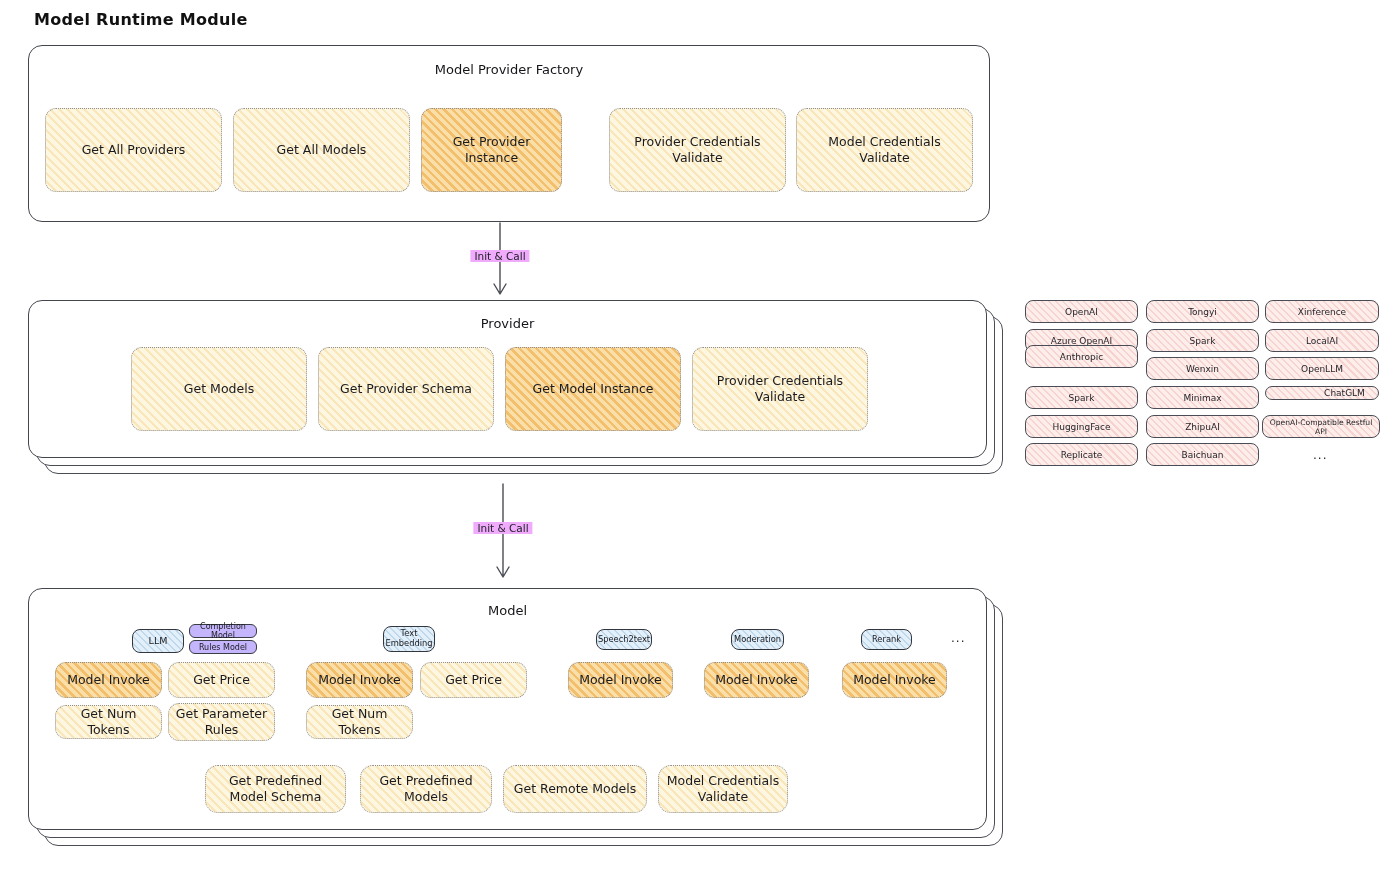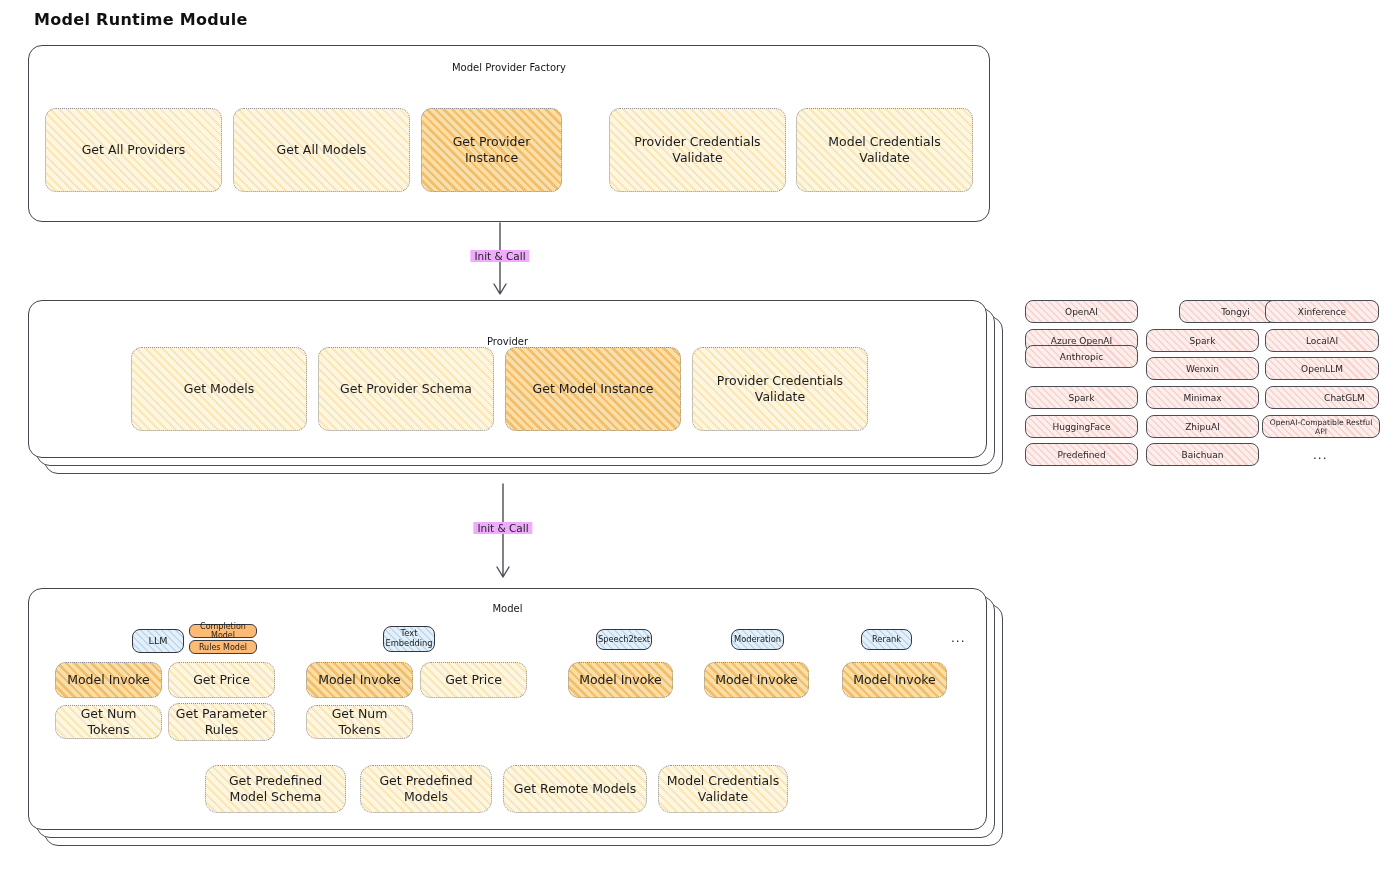--- a/index.html
+++ b/index.html
@@ -4,21 +4,21 @@
 <style>
   html,body{margin:0;padding:0;background:#fff;}
   #canvas{position:relative;width:1393px;height:880px;background:#ffffff;overflow:hidden;
           font-family:"DejaVu Sans",sans-serif;color:#1b1b1f;}
 
   .page-title{position:absolute;left:34px;top:10px;font-size:16px;font-weight:700;letter-spacing:.3px;color:#111;}
 
   
   .sec{position:absolute;background:#fff;border:1.4px solid #43464d;border-radius:14px;}
   .layer{position:absolute;background:#fff;border:1.2px solid #4a4d55;border-radius:14px;}
-  .sec-title{position:absolute;left:0;right:0;text-align:center;font-size:10px;font-weight:500;color:#15161a;}
+  .sec-title{position:absolute;left:0;right:0;text-align:center;font-size:13px;font-weight:500;color:#15161a;}
 
   
   .btn{position:absolute;display:flex;align-items:center;justify-content:center;text-align:center;
        border:1.6px dotted #8f9096;border-radius:11px;font-size:12.5px;line-height:1.25;
        color:#1b1b1f;padding:2px 6px;box-sizing:border-box;}
   .fill-light{background-color:#fdf7e1;
     background-image:repeating-linear-gradient(45deg,rgba(240,192,92,.30) 0,rgba(240,192,92,.30) 2px,transparent 2px,transparent 6px);}
   .fill-hot{background-color:#fbe4b6;
     background-image:repeating-linear-gradient(45deg,rgba(236,160,48,.55) 0,rgba(236,160,48,.55) 2.5px,rgba(250,214,146,.35) 2.5px,rgba(250,214,146,.35) 6px);}
 
@@ -28,21 +28,21 @@
         background-color:#fdeeec;box-sizing:border-box;padding:0 3px;
         background-image:repeating-linear-gradient(45deg,rgba(224,116,106,.22) 0,rgba(224,116,106,.22) 1.5px,transparent 1.5px,transparent 5px);}
 
   
   .tag{position:absolute;display:flex;align-items:center;justify-content:center;text-align:center;
        border:1.4px solid #33363d;border-radius:8px;font-size:9.5px;color:#1b1b1f;
        background-color:#e4f0f9;box-sizing:border-box;line-height:1.15;padding:1px 2px;
        background-image:repeating-linear-gradient(45deg,rgba(110,165,210,.32) 0,rgba(110,165,210,.32) 1.5px,transparent 1.5px,transparent 5px);}
   .tag-sm{font-size:8.3px;}
   .wtag{position:absolute;display:flex;align-items:center;justify-content:center;text-align:center;
-        border:1.2px solid #3a3d44;border-radius:6px;font-size:8px;color:#1b1b1f;background:#fdba74;box-sizing:border-box;}
+        border:1.2px solid #3a3d44;border-radius:6px;font-size:8px;color:#1b1b1f;background:#c4b5fd;box-sizing:border-box;}
 
   .arrow{position:absolute;}
   .arrow-label{position:absolute;left:50%;transform:translateX(-50%);background:#f0abfc;
                font-size:10.5px;color:#202126;white-space:nowrap;padding:0 4px;}
   .more{position:absolute;font-size:12px;color:#26262a;letter-spacing:1px;}
 </style>
 </head>
 <body>
 
 <div id="canvas">
@@ -61,46 +61,46 @@
   <div class="arrow" style="left:489px;top:222px;width:22px;height:78px;">
     <svg width="22" height="78" viewBox="0 0 22 78">
       <path d="M11 1 V70 M5 62 L11 72 L17 62" fill="none" stroke="#4a4d55" stroke-width="1.4" stroke-linecap="round" stroke-linejoin="round"></path>
     </svg>
     <span class="arrow-label" style="top:28px;">Init &amp; Call</span>
   </div>
 
   <div class="layer" style="left:44px;top:316px;width:957px;height:156px;"></div>
   <div class="layer" style="left:36px;top:308px;width:957px;height:156px;"></div>
   <div class="sec" style="left:28px;top:300px;width:957px;height:156px;">
-    <div class="sec-title" style="top:15px;margin-top:20px;">Provider</div>
+    <div class="sec-title" style="top:15px;">Provider</div>
     <div class="btn fill-light" style="left:102px;top:46px;width:176px;height:84px;">Get Models</div>
     <div class="btn fill-light" style="left:289px;top:46px;width:176px;height:84px;">Get Provider Schema</div>
     <div class="btn fill-hot" style="left:476px;top:46px;width:176px;height:84px;">Get Model Instance</div>
     <div class="btn fill-light" style="left:663px;top:46px;width:176px;height:84px;">Provider Credentials Validate</div>
   </div>
 
   <div style="position:absolute;left:1025px;top:300px;width:360px;height:170px;">
     <div class="chip" style="left:0px;top:0px;width:113px;height:23px;">OpenAI</div>
     <div class="chip" style="left:0px;top:29px;width:113px;height:23px;">Azure OpenAI</div>
     <div class="chip" style="left:0px;top:45px;width:113px;height:23px;">Anthropic</div>
     <div class="chip" style="left:0px;top:86px;width:113px;height:23px;">Spark</div>
     <div class="chip" style="left:0px;top:115px;width:113px;height:23px;">HuggingFace</div>
-    <div class="chip" style="left:0px;top:143px;width:113px;height:23px;">Predefined</div>
+    <div class="chip" style="left:0px;top:143px;width:113px;height:23px;">Replicate</div>
 
-    <div class="chip" style="left:121px;top:0px;width:113px;height:23px;margin-left:33px;">Tongyi</div>
+    <div class="chip" style="left:121px;top:0px;width:113px;height:23px;">Tongyi</div>
     <div class="chip" style="left:121px;top:29px;width:113px;height:23px;">Spark</div>
     <div class="chip" style="left:121px;top:57px;width:113px;height:23px;">Wenxin</div>
     <div class="chip" style="left:121px;top:86px;width:113px;height:23px;">Minimax</div>
     <div class="chip" style="left:121px;top:115px;width:113px;height:23px;">ZhipuAI</div>
     <div class="chip" style="left:121px;top:143px;width:113px;height:23px;">Baichuan</div>
 
     <div class="chip" style="left:240px;top:0px;width:114px;height:23px;">Xinference</div>
     <div class="chip" style="left:240px;top:29px;width:114px;height:23px;">LocalAI</div>
     <div class="chip" style="left:240px;top:57px;width:114px;height:23px;">OpenLLM</div>
-    <div class="chip" style="left:240px;top:86px;width:114px;height:23px;padding-left:48px;">ChatGLM</div>
+    <div class="chip" style="left:240px;top:86px;width:114px;height:14px;padding-left:48px;">ChatGLM</div>
     <div class="chip" style="left:237px;top:115px;width:118px;height:23px;font-size:7.6px;">OpenAI-Compatible Restful API</div>
     <div class="more" style="left:288px;top:148px;">...</div>
   </div>
 
   <div class="arrow" style="left:492px;top:483px;width:22px;height:100px;">
     <svg width="22" height="100" viewBox="0 0 22 100">
       <path d="M11 1 V92 M5 84 L11 94 L17 84" fill="none" stroke="#4a4d55" stroke-width="1.4" stroke-linecap="round" stroke-linejoin="round"></path>
     </svg>
     <span class="arrow-label" style="top:39px;">Init &amp; Call</span>
   </div>

